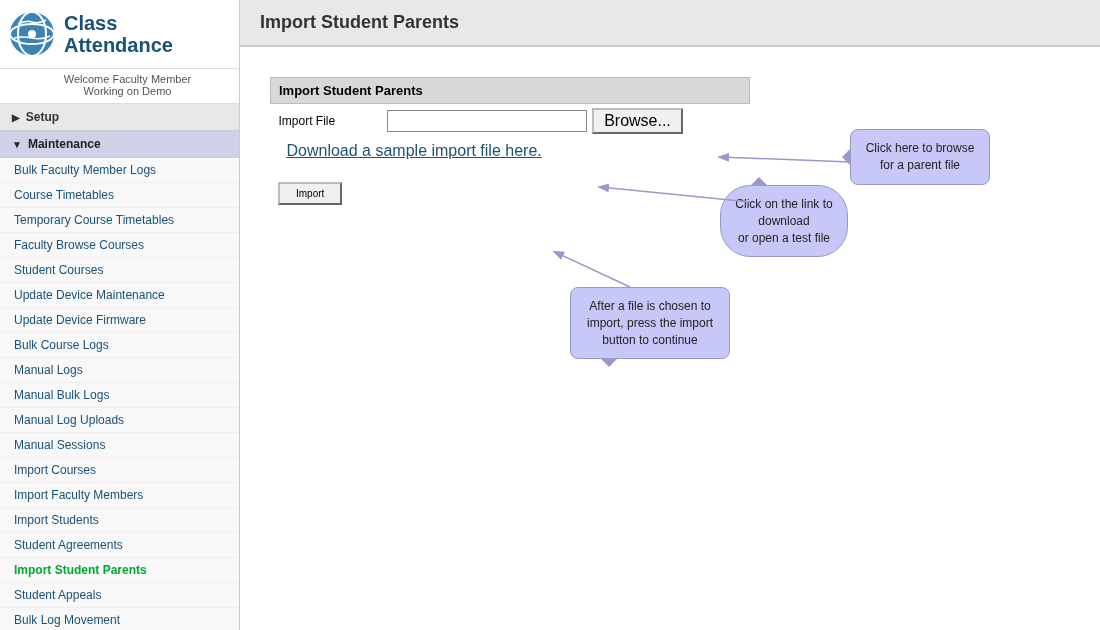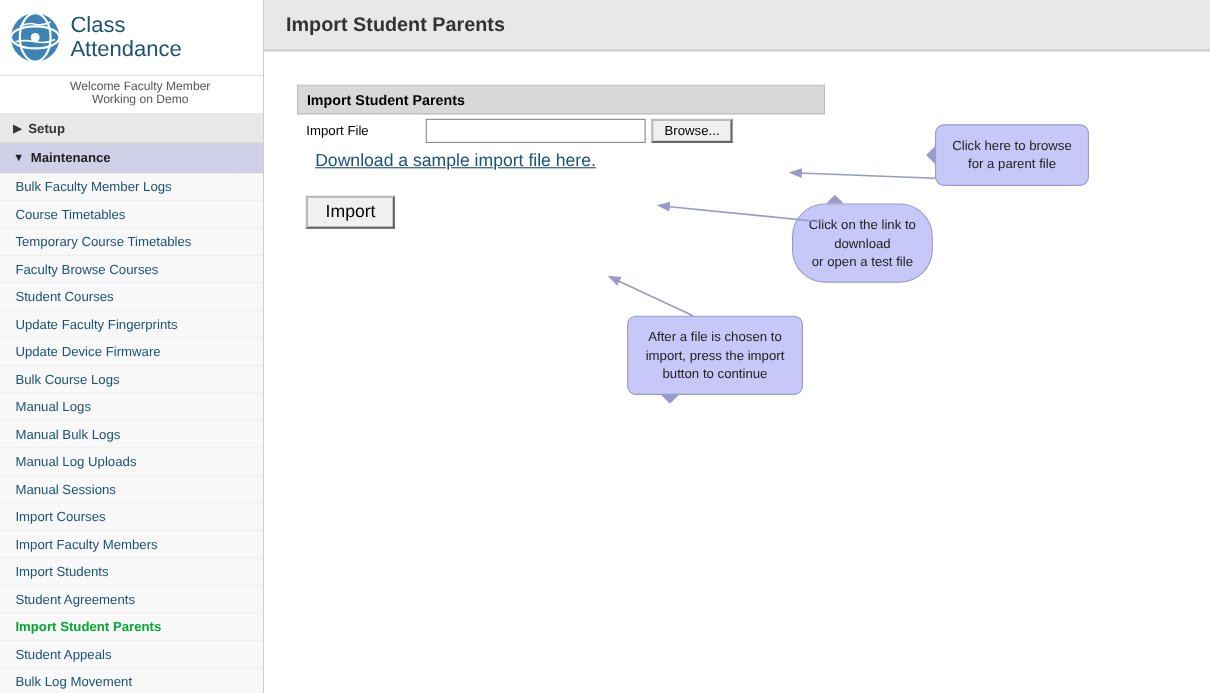--- a/index.html
+++ b/index.html
@@ -151,40 +151,40 @@
       width: 200px;
       height: 22px;
       display: inline-block;
       vertical-align: middle;
     }
 
     #browse-button {
       background: #f0f0f0;
       border: 2px outset #bbb;
       padding: 2px 10px;
-      font-size: 12px;
+      font-size: 16px;
       cursor: pointer;
       margin-left: 2px;
       vertical-align: middle;
     }
 
     #download-link {
       color: #1a5276;
       font-size: 16px;
       text-decoration: underline;
       cursor: pointer;
       padding: 2px 8px;
       display: inline-block;
     }
 
     #import-button {
       background: #f0f0f0;
       border: 2px outset #bbb;
       padding: 4px 16px;
-      font-size: 16px;
+      font-size: 10px;
       cursor: pointer;
       margin-top: 18px;
       margin-left: 8px;
     }
 
     
     .callout {
       position: absolute;
       background: #c8c8f8;
       border: 1px solid #9999cc;
@@ -198,21 +198,21 @@
 
     .callout::before {
       content: '';
       position: absolute;
       border: 8px solid transparent;
     }
 
     
     #callout-browse {
       width: 140px;
-      top: 66px;
+      top: 82px;
       left: 610px;
     }
     #callout-browse::before {
       border-right-color: #9999cc;
       top: 50%;
       left: -17px;
       transform: translateY(-50%);
     }
 
     
@@ -257,21 +257,21 @@
   <div id="logo-area">
     <svg id="logo-icon" viewBox="0 0 48 48">
       <circle cx="24" cy="24" r="22" fill="#1a6fa8" opacity="0.85"></circle>
       <ellipse cx="24" cy="24" rx="14" ry="22" fill="none" stroke="#fff" stroke-width="2"></ellipse>
       <ellipse cx="24" cy="24" rx="22" ry="10" fill="none" stroke="#fff" stroke-width="2"></ellipse>
       <circle cx="24" cy="24" r="4" fill="#fff"></circle>
       <path d="M10 14 Q18 10 24 12 Q30 14 38 10" stroke="#fff" stroke-width="1.5" fill="none"></path>
       <path d="M6 28 Q14 26 24 28 Q34 30 42 26" stroke="#fff" stroke-width="1.5" fill="none"></path>
     </svg>
     <div>
-      <div style="font-size:20px;font-weight:normal;color:#1a5276;line-height:1.1;">
+      <div style="font-size:20px;font-weight:bold;color:#1a5276;line-height:1.1;">
         <span>Class</span><br>
         <span>Attendance</span>
       </div>
     </div>
   </div>
   <div id="user-info">
     <div>Welcome Faculty Member</div>
     <div>Working on Demo</div>
   </div>
   <div id="sidebar-scroll">
@@ -282,21 +282,21 @@
     <div class="sidebar-section-header active">
       <span class="arrow">▼</span>
       <span>Maintenance</span>
     </div>
     <div class="sidebar-section-content">
       <a class="sidebar-item">Bulk Faculty Member Logs</a>
       <a class="sidebar-item">Course Timetables</a>
       <a class="sidebar-item">Temporary Course Timetables</a>
       <a class="sidebar-item">Faculty Browse Courses</a>
       <a class="sidebar-item">Student Courses</a>
-      <a class="sidebar-item">Update Faculty Fingerprints</a>
+      <a class="sidebar-item">Update Device Maintenance</a>
       <a class="sidebar-item">Update Device Firmware</a>
       <a class="sidebar-item">Bulk Course Logs</a>
       <a class="sidebar-item">Manual Logs</a>
       <a class="sidebar-item">Manual Bulk Logs</a>
       <a class="sidebar-item">Manual Log Uploads</a>
       <a class="sidebar-item">Manual Sessions</a>
       <a class="sidebar-item">Import Courses</a>
       <a class="sidebar-item">Import Faculty Members</a>
       <a class="sidebar-item">Import Students</a>
       <a class="sidebar-item">Student Agreements</a>

